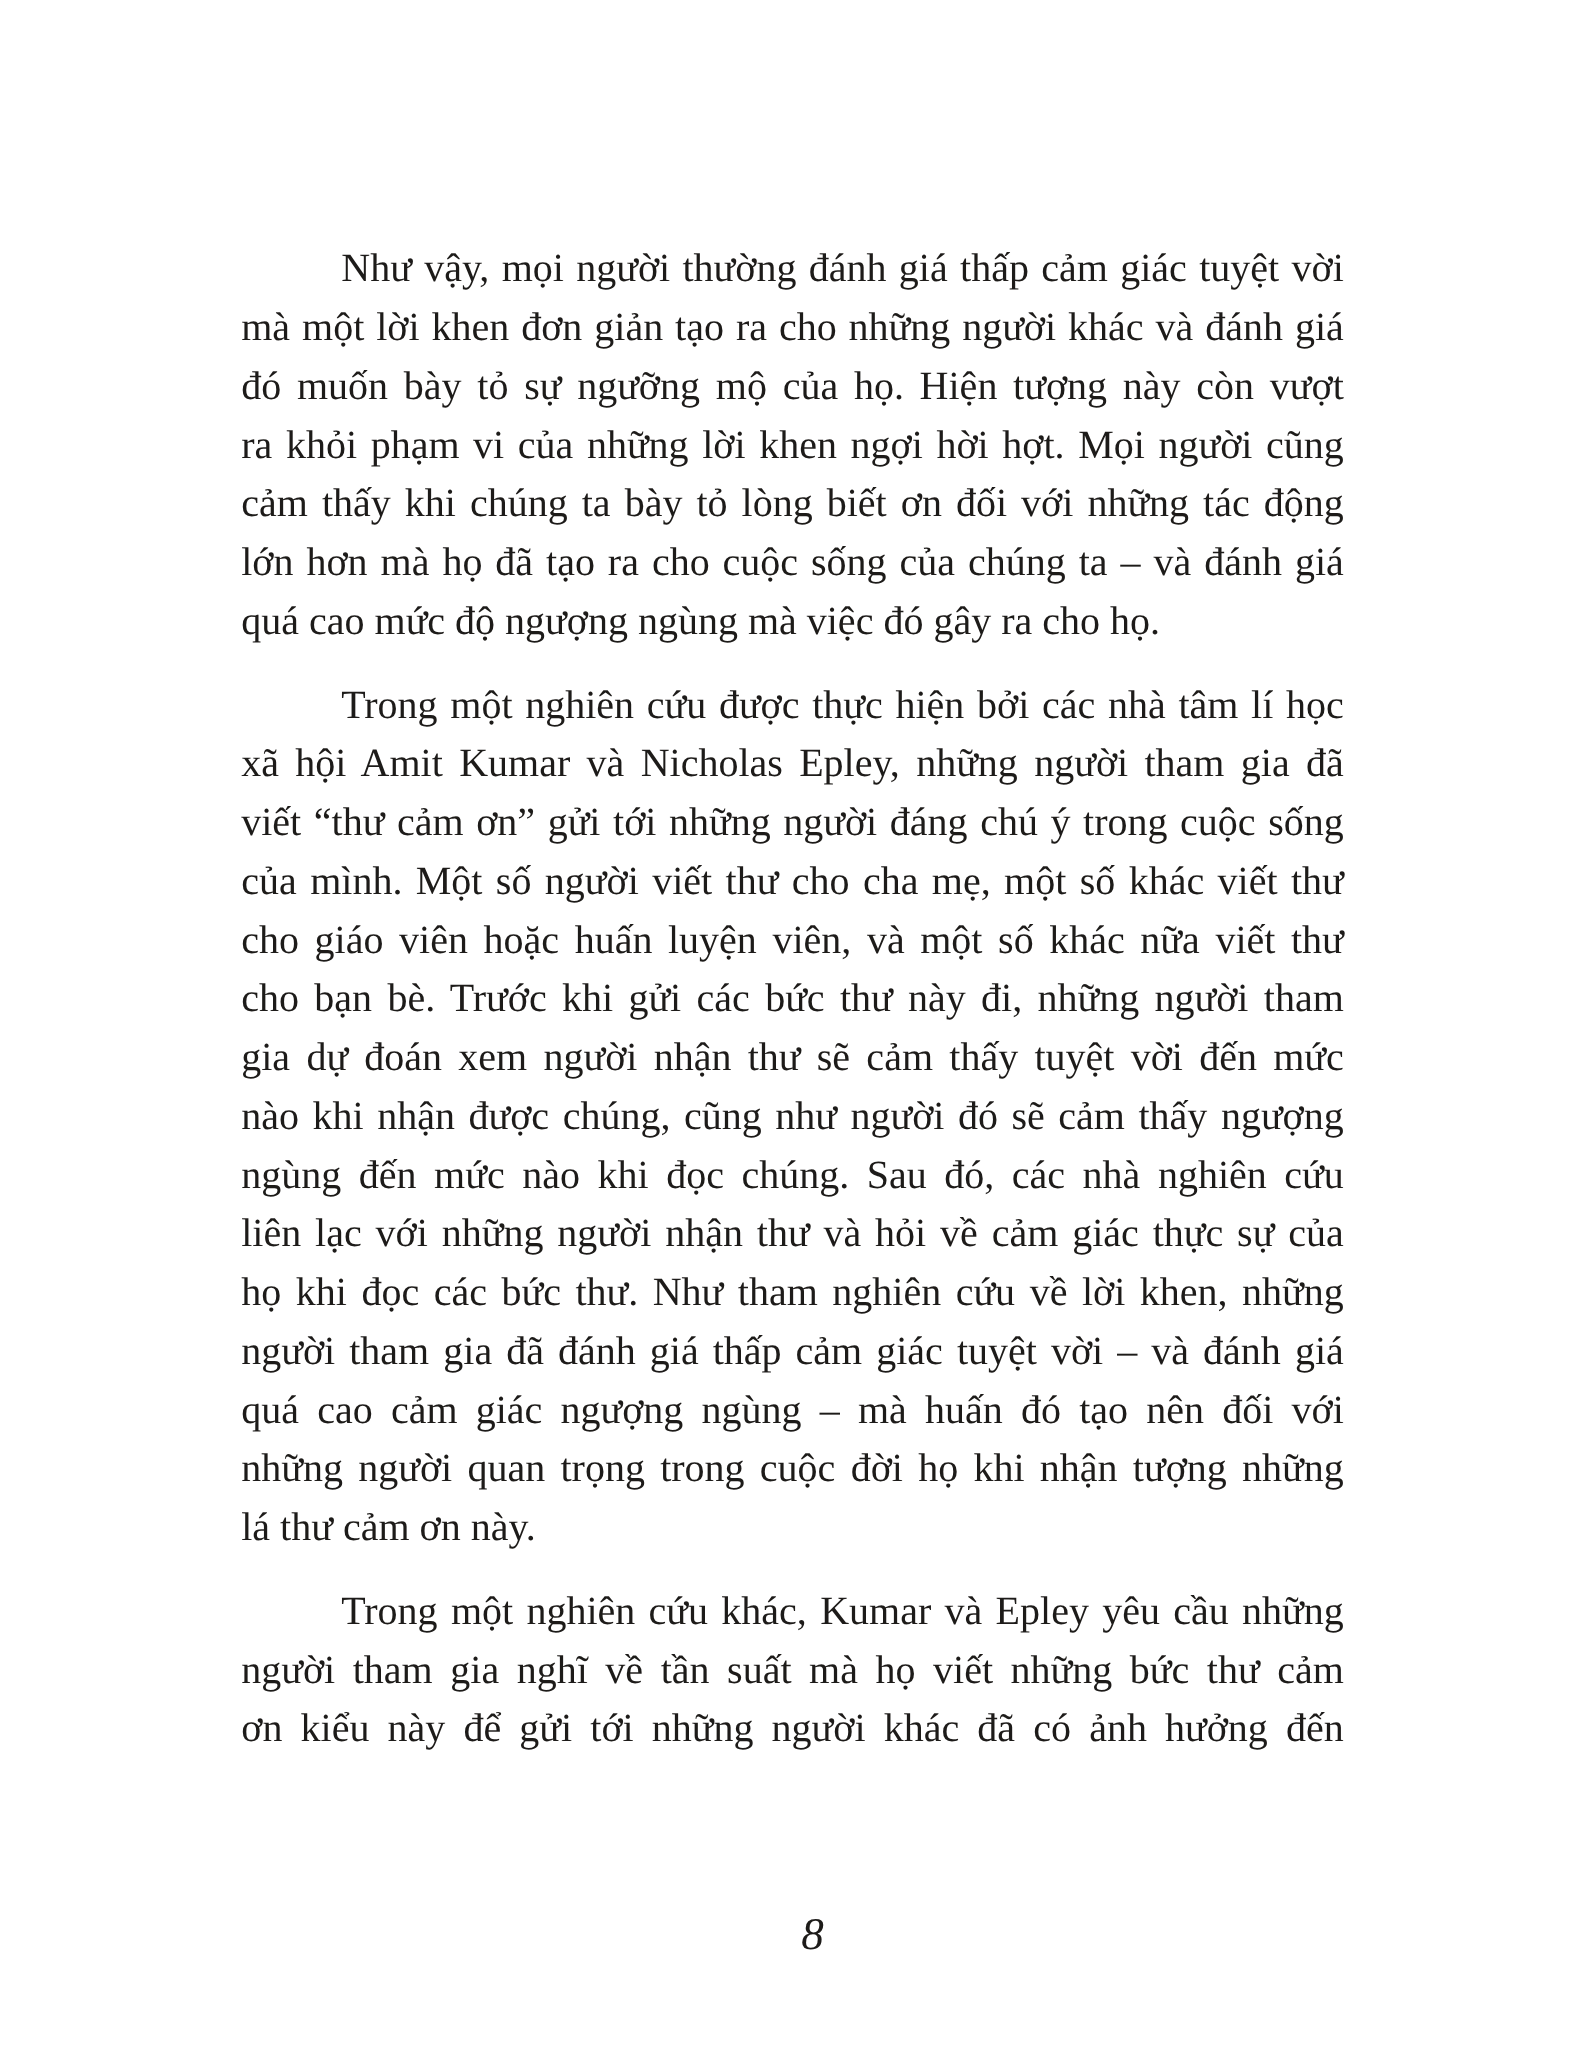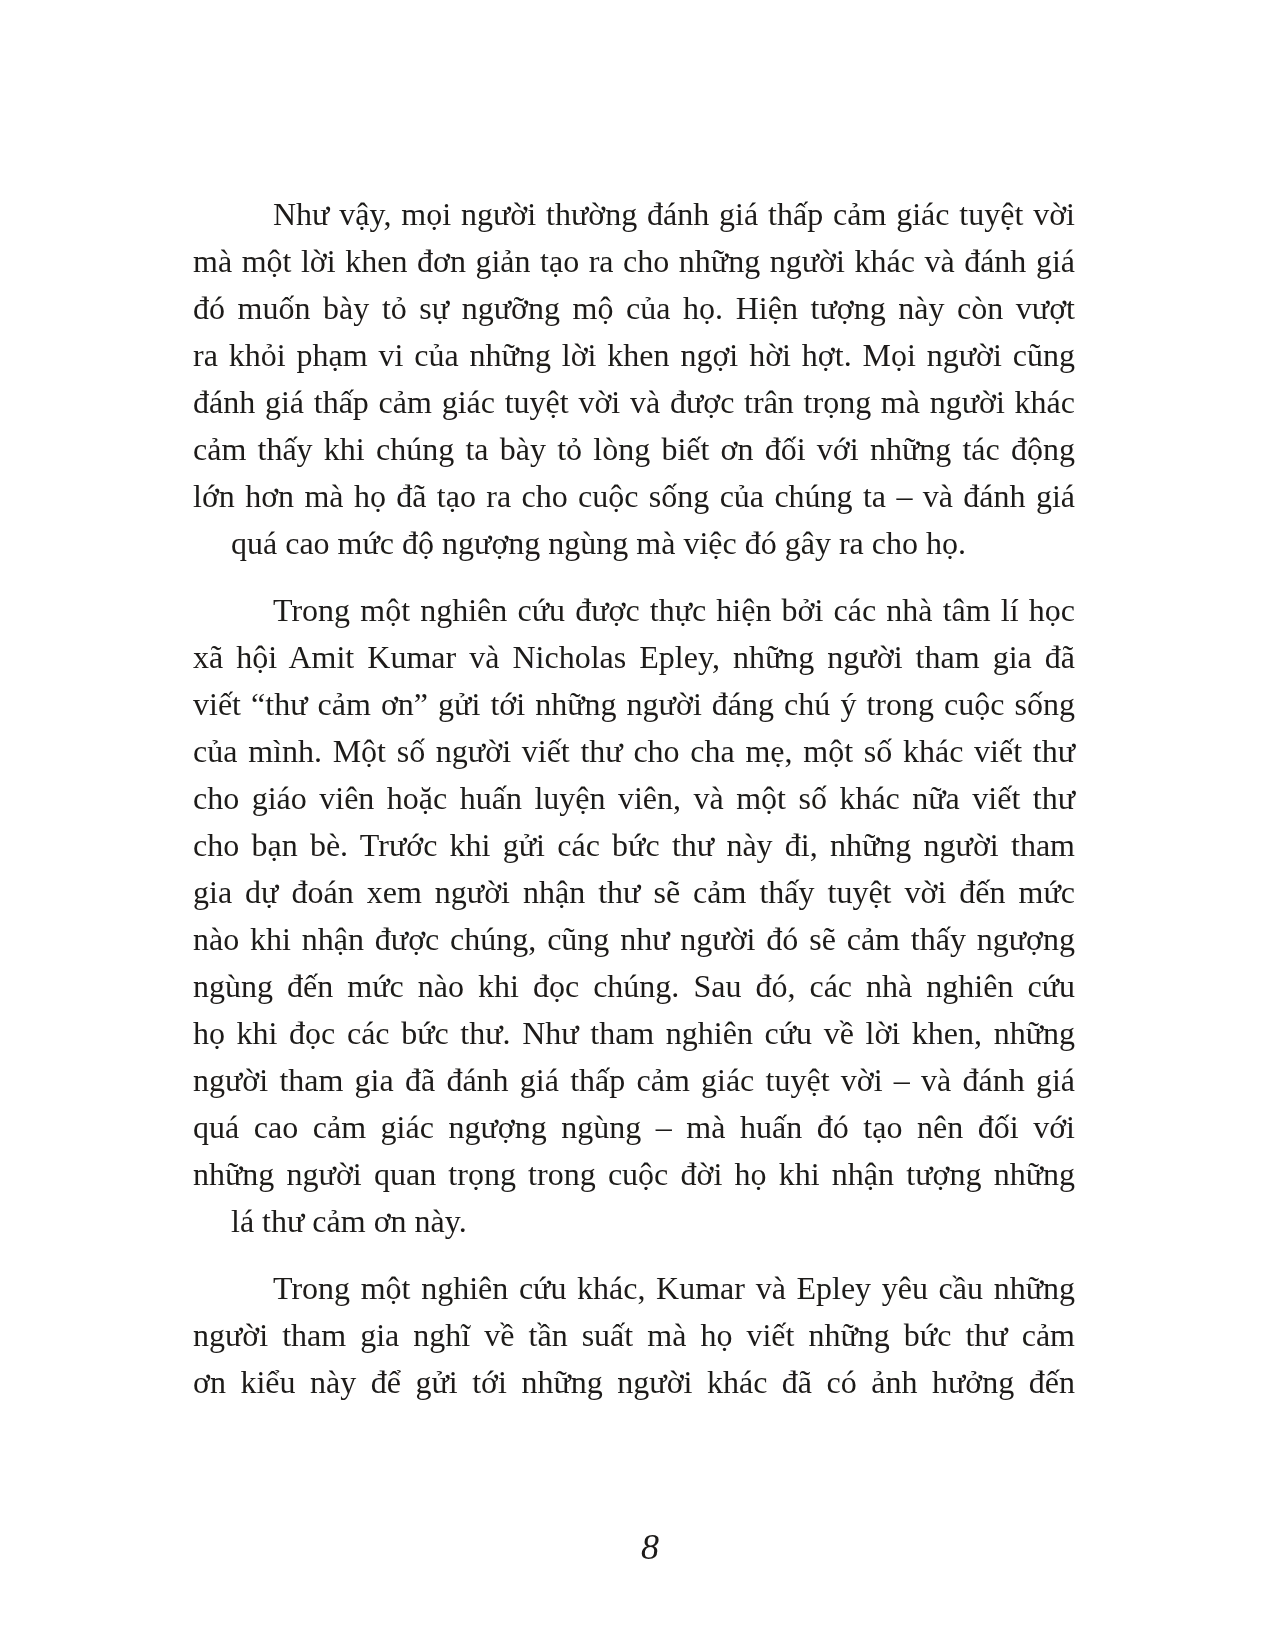--- a/index.html
+++ b/index.html
@@ -13,54 +13,54 @@
   }
   .para { margin: 0 0 20px 0; }
   .para:last-child { margin-bottom: 0; }
   .line {
     margin: 0; padding: 0;
     font-size: 32px; line-height: 47px;
     text-align: justify; text-align-last: justify;
     white-space: normal;
   }
   .line.first { text-indent: 80px; }
-  .line.para-end { text-align: left; text-align-last: left; margin-left: 38px; }
+  .line.para-end { text-align: left; text-align-last: left; }
   .page-number {
     position: absolute; left: 193px; top: 1524px; width: 882px;
     text-align: center; font-size: 36px; line-height: 47px;
     font-style: italic; transform: translateX(16px);
   }
 </style>
 </head>
 <body>
 
 <div class="page">
   <main class="text-block">
 
     <section class="para">
       <p class="line first">Như vậy, mọi người thường đánh giá thấp cảm giác tuyệt vời</p>
       <p class="line">mà một lời khen đơn giản tạo ra cho những người khác và đánh giá</p>
       <p class="line">đó muốn bày tỏ sự ngưỡng mộ của họ. Hiện tượng này còn vượt</p>
       <p class="line">ra khỏi phạm vi của những lời khen ngợi hời hợt. Mọi người cũng</p>
-      <p class="line">đánh giá thấp cảm giác tuyệt vời và được trân trọng mà người khác</p>
       <p class="line">cảm thấy khi chúng ta bày tỏ lòng biết ơn đối với những tác động</p>
       <p class="line">lớn hơn mà họ đã tạo ra cho cuộc sống của chúng ta – và đánh giá</p>
       <p class="line para-end">quá cao mức độ ngượng ngùng mà việc đó gây ra cho họ.</p>
     </section>
 
     <section class="para">
       <p class="line first">Trong một nghiên cứu được thực hiện bởi các nhà tâm lí học</p>
       <p class="line">xã hội Amit Kumar và Nicholas Epley, những người tham gia đã</p>
       <p class="line">viết “thư cảm ơn” gửi tới những người đáng chú ý trong cuộc sống</p>
       <p class="line">của mình. Một số người viết thư cho cha mẹ, một số khác viết thư</p>
       <p class="line">cho giáo viên hoặc huấn luyện viên, và một số khác nữa viết thư</p>
       <p class="line">cho bạn bè. Trước khi gửi các bức thư này đi, những người tham</p>
       <p class="line">gia dự đoán xem người nhận thư sẽ cảm thấy tuyệt vời đến mức</p>
       <p class="line">nào khi nhận được chúng, cũng như người đó sẽ cảm thấy ngượng</p>
       <p class="line">ngùng đến mức nào khi đọc chúng. Sau đó, các nhà nghiên cứu</p>
+      <p class="line">liên lạc với những người nhận thư và hỏi về cảm giác thực sự của</p>
       <p class="line">họ khi đọc các bức thư. Như tham nghiên cứu về lời khen, những</p>
       <p class="line">người tham gia đã đánh giá thấp cảm giác tuyệt vời – và đánh giá</p>
       <p class="line">quá cao cảm giác ngượng ngùng – mà huấn đó tạo nên đối với</p>
       <p class="line">những người quan trọng trong cuộc đời họ khi nhận tượng những</p>
       <p class="line para-end">lá thư cảm ơn này.</p>
     </section>
 
     <section class="para">
       <p class="line first">Trong một nghiên cứu khác, Kumar và Epley yêu cầu những</p>
       <p class="line">người tham gia nghĩ về tần suất mà họ viết những bức thư cảm</p>

